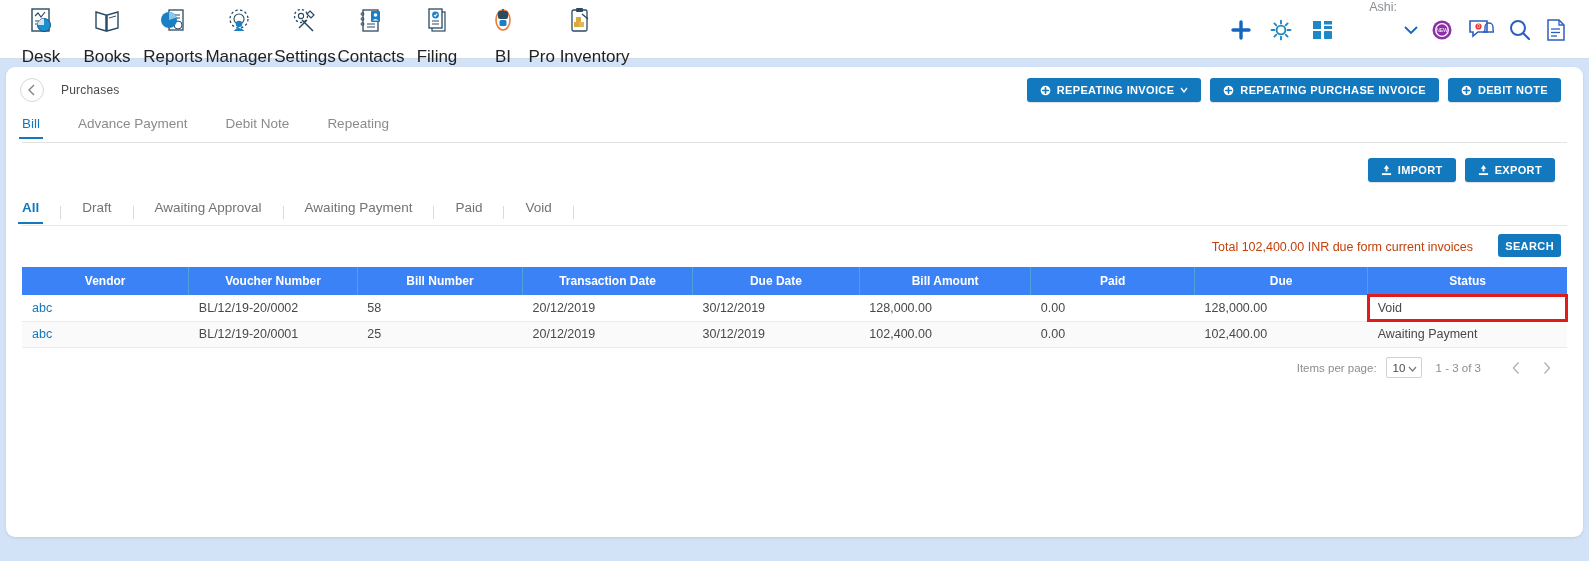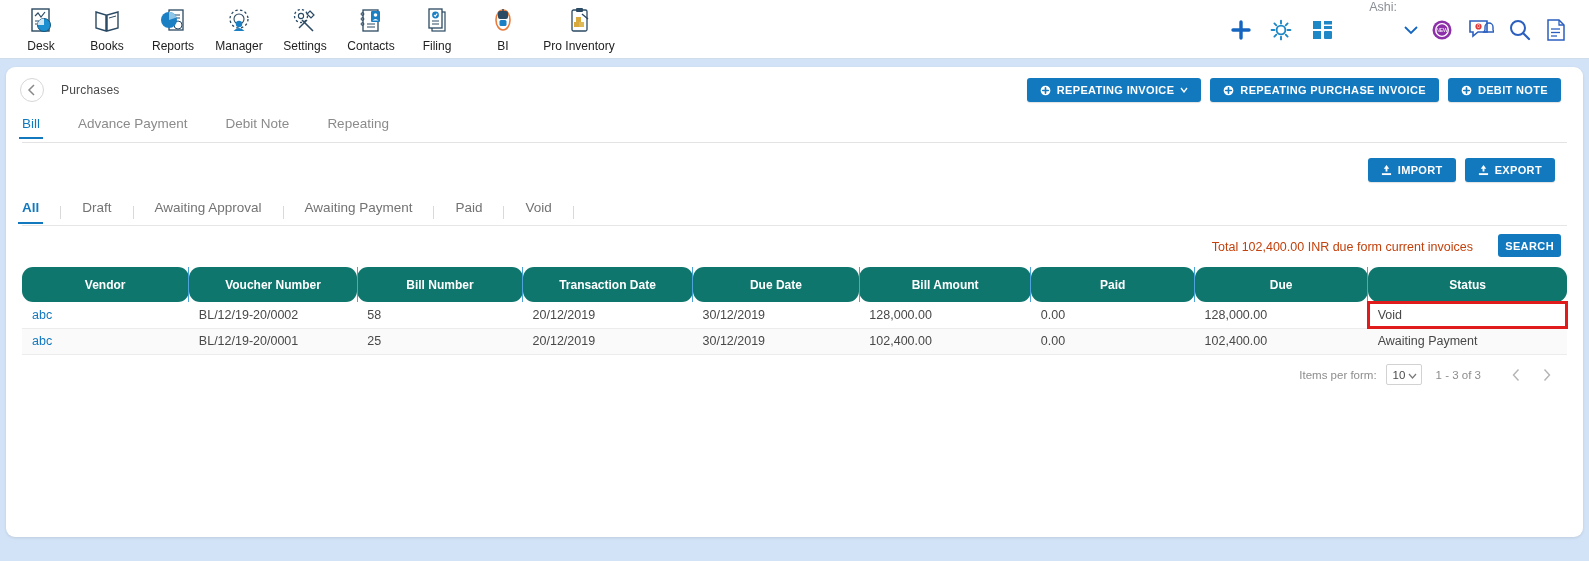--- a/index.html
+++ b/index.html
@@ -20,21 +20,21 @@
     border-bottom:1px solid #cfdcea;
   }
   .modules{ position:absolute; left:8px; top:2px; display:flex; }
   .module{
     width:66px; display:flex; flex-direction:column; align-items:center;
     cursor:pointer; padding-top:3px;
   }
   .module.wide{ width:86px; }
   .module .glyph{ height:32px; display:flex; align-items:center; justify-content:center; }
   .module .mlabel{
-    font-size:12px; color:#222; margin-top:2px; white-space:nowrap;
+    font-size:17px; color:#222; margin-top:10px; white-space:nowrap;
     font-family:"Liberation Sans", sans-serif;
   }
 
   .right-tools{
     position:absolute; right:16px; top:0; height:59px;
     display:flex; gap:0px;
   }
   .rt{ display:flex; align-items:center; justify-content:center; cursor:pointer; }
   .rt-plus{ width:40px; }
   .rt-gear{ width:40px; }
@@ -129,24 +129,23 @@
     background:#1279bf; color:#fff; border:none; border-radius:3px;
     font-size:11px; font-weight:bold; letter-spacing:.4px;
     height:23px; padding:0 7px; cursor:pointer;
     font-family:"Liberation Sans", sans-serif;
   }
 
   
   .table-wrap{ margin:0 16px; }
   table{ width:100%; border-collapse:collapse; table-layout:fixed; }
   thead th{
-    background:#0f766e; color:#fff; font-size:12px; font-weight:bold;
-    height:35px; text-align:center;
+    background:#3b82f6; color:#fff; font-size:12px; font-weight:bold;
+    height:28px; text-align:center;
     border-right:1px solid #4ca4da;
-    border-radius:11px;
   }
   thead th:last-child{ border-right:none; }
   tbody td{
     height:26px; font-size:12.5px; color:#484848;
     padding-left:10px; border-bottom:1px solid #ececec;
     overflow:hidden; white-space:nowrap; text-overflow:ellipsis;
   }
   tbody tr:nth-child(even){ background:#fafafa; }
   td.vendor a{ color:#1279bf; text-decoration:none; cursor:pointer; }
   td.highlight{
@@ -517,21 +516,21 @@
           <td>102,400.00</td>
           <td>0.00</td>
           <td>102,400.00</td>
           <td>Awaiting Payment</td>
         </tr>
       </tbody>
     </table>
   </div>
 
   <div class="pager">
-    <span class="ipp-label">Items per form:</span>
+    <span class="ipp-label">Items per page:</span>
     <div class="ipp-select">
       <span>10</span>
       <span>
         <svg width="9" height="6" viewBox="0 0 9 6">
             <polyline points="1,1 4.5,5 8,1" fill="none" stroke="#7a7a7a" stroke-width="1.2"></polyline>
           </svg>
       </span>
     </div>
     <span class="range">1 - 3 of 3</span>
     <span class="pgbtn first">

